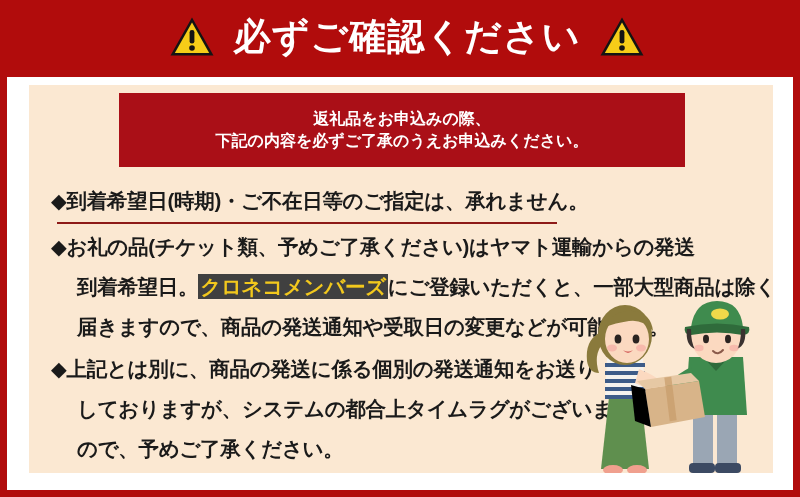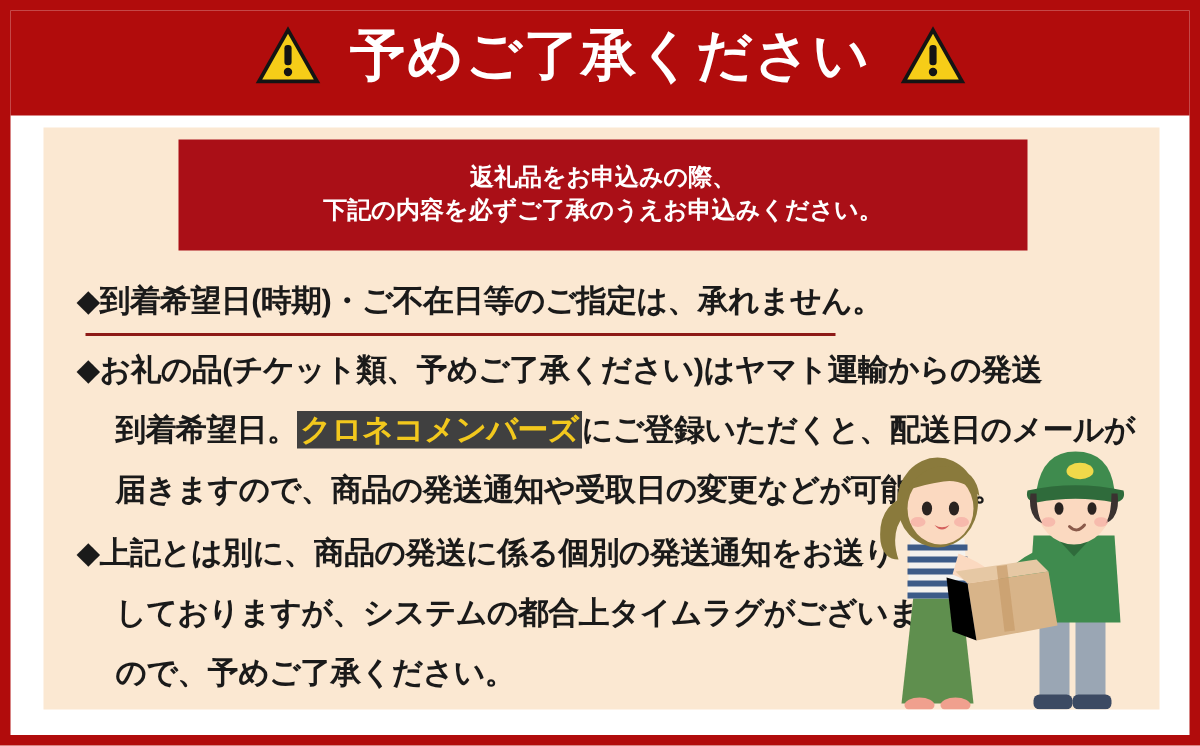--- a/index.html
+++ b/index.html
@@ -133,21 +133,21 @@
 
 <div class="notice">
 
   <div class="header-band">
     <svg class="warn-icon" viewBox="0 0 46 42" aria-hidden="true">
       <path d="M23 1.5 L44.5 39.5 L1.5 39.5 Z" fill="#141414"></path>
       <path d="M23 6.5 L40.2 37 L5.8 37 Z" fill="#f6cd18"></path>
       <rect x="20.6" y="14" width="4.8" height="13.5" rx="2.2" fill="#141414"></rect>
       <circle cx="23" cy="32" r="2.8" fill="#141414"></circle>
     </svg>
-    <div class="header-title">予めご了承ください</div>
+    <div class="header-title">必ずご確認ください</div>
     <svg class="warn-icon" viewBox="0 0 46 42" aria-hidden="true">
       <path d="M23 1.5 L44.5 39.5 L1.5 39.5 Z" fill="#141414"></path>
       <path d="M23 6.5 L40.2 37 L5.8 37 Z" fill="#f6cd18"></path>
       <rect x="20.6" y="14" width="4.8" height="13.5" rx="2.2" fill="#141414"></rect>
       <circle cx="23" cy="32" r="2.8" fill="#141414"></circle>
     </svg>
   </div>
 
   <div class="panel">
 
@@ -158,21 +158,21 @@
 
     <div class="body-text">
 
       <div class="bullet-block">
         <div class="line">◆到着希望日(時期)・ご不在日等のご指定は、承れません。</div>
         <div class="rule"></div>
       </div>
 
       <div class="bullet-block">
         <div class="line">◆お礼の品(チケット類、予めご了承ください)はヤマト運輸からの発送</div>
-        <div class="line indent"><span>到着希望日。</span><span class="hl">クロネコメンバーズ</span><span>にご登録いただくと、配送日のメールが</span></div>
+        <div class="line indent"><span>到着希望日。</span><span class="hl">クロネコメンバーズ</span><span>にご登録いただくと、一部大型商品は除く</span></div>
         <div class="line indent">届きますので、商品の発送通知や受取日の変更などが可能です。</div>
       </div>
 
       <div class="bullet-block">
         <div class="line">◆上記とは別に、商品の発送に係る個別の発送通知をお送り</div>
         <div class="line indent">しておりますが、システムの都合上タイムラグがございます</div>
         <div class="line indent">ので、予めご了承ください。</div>
       </div>
 
     </div>

